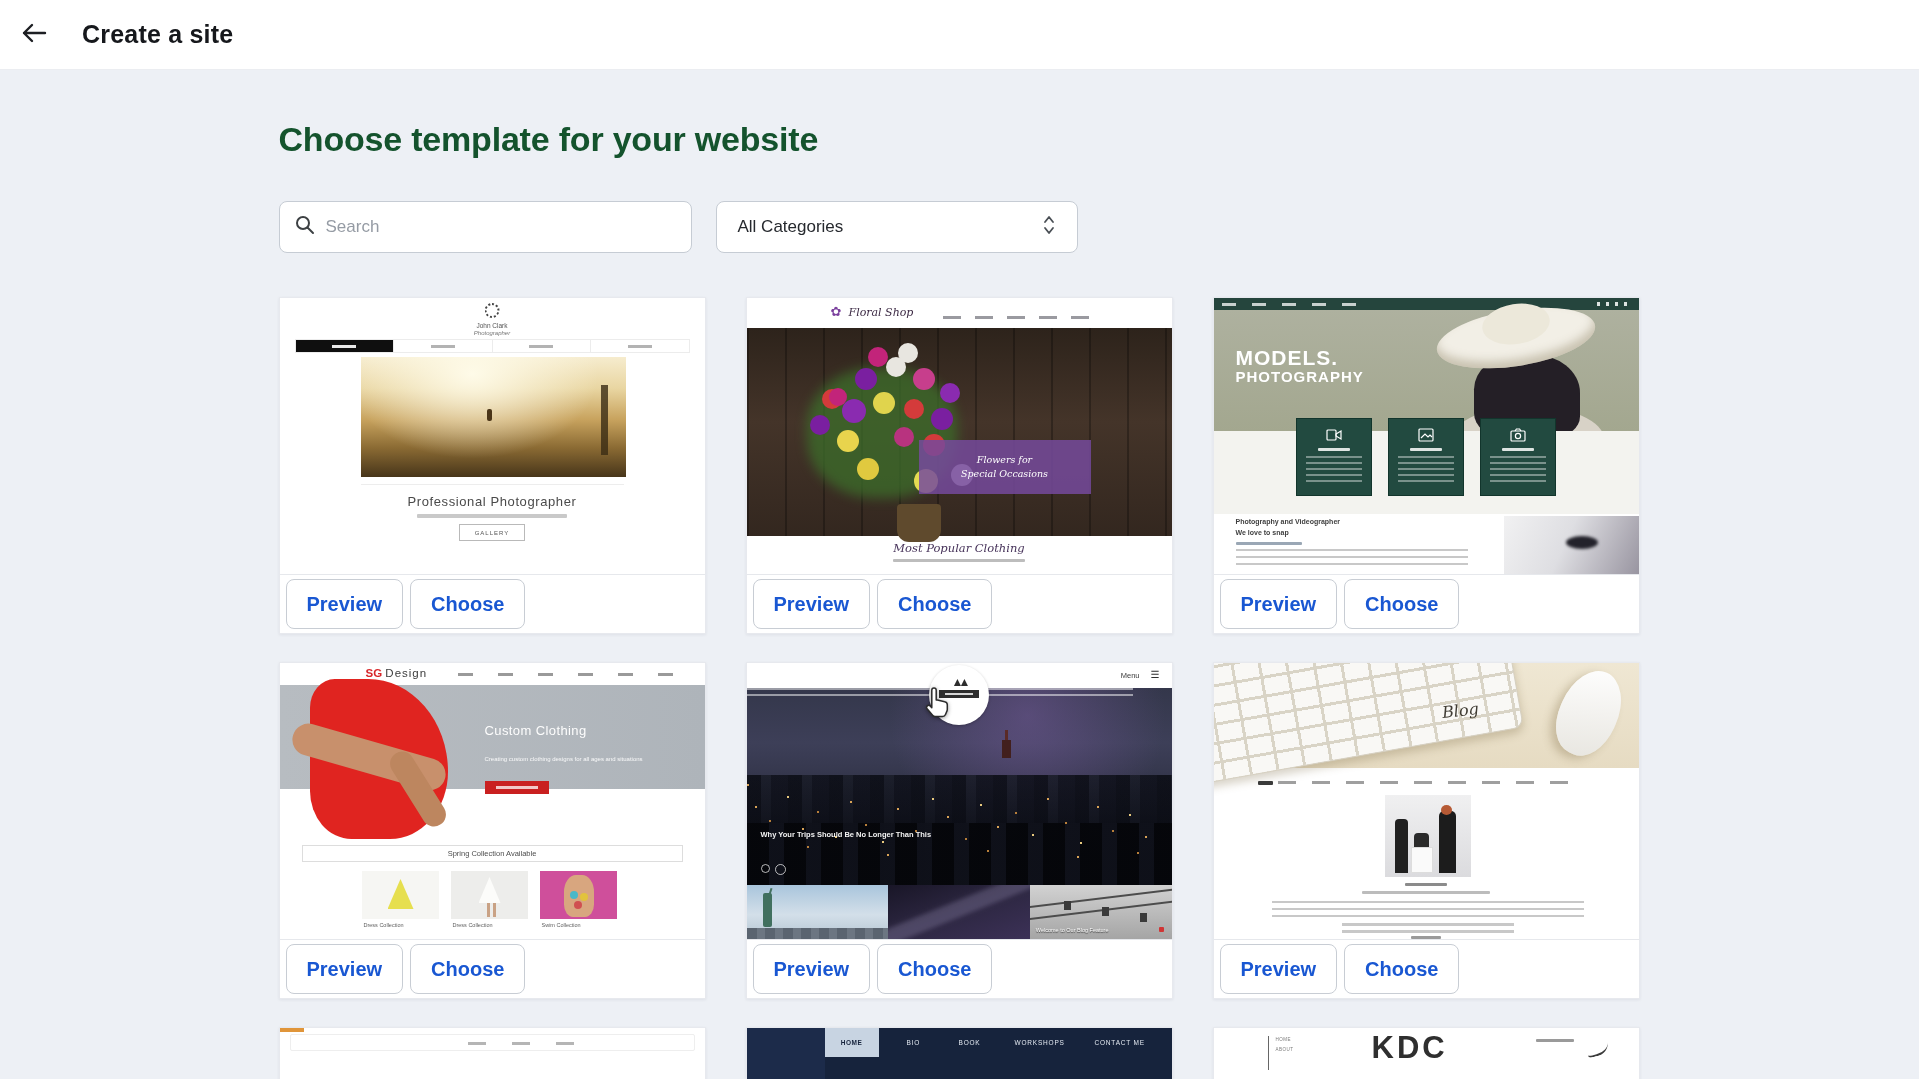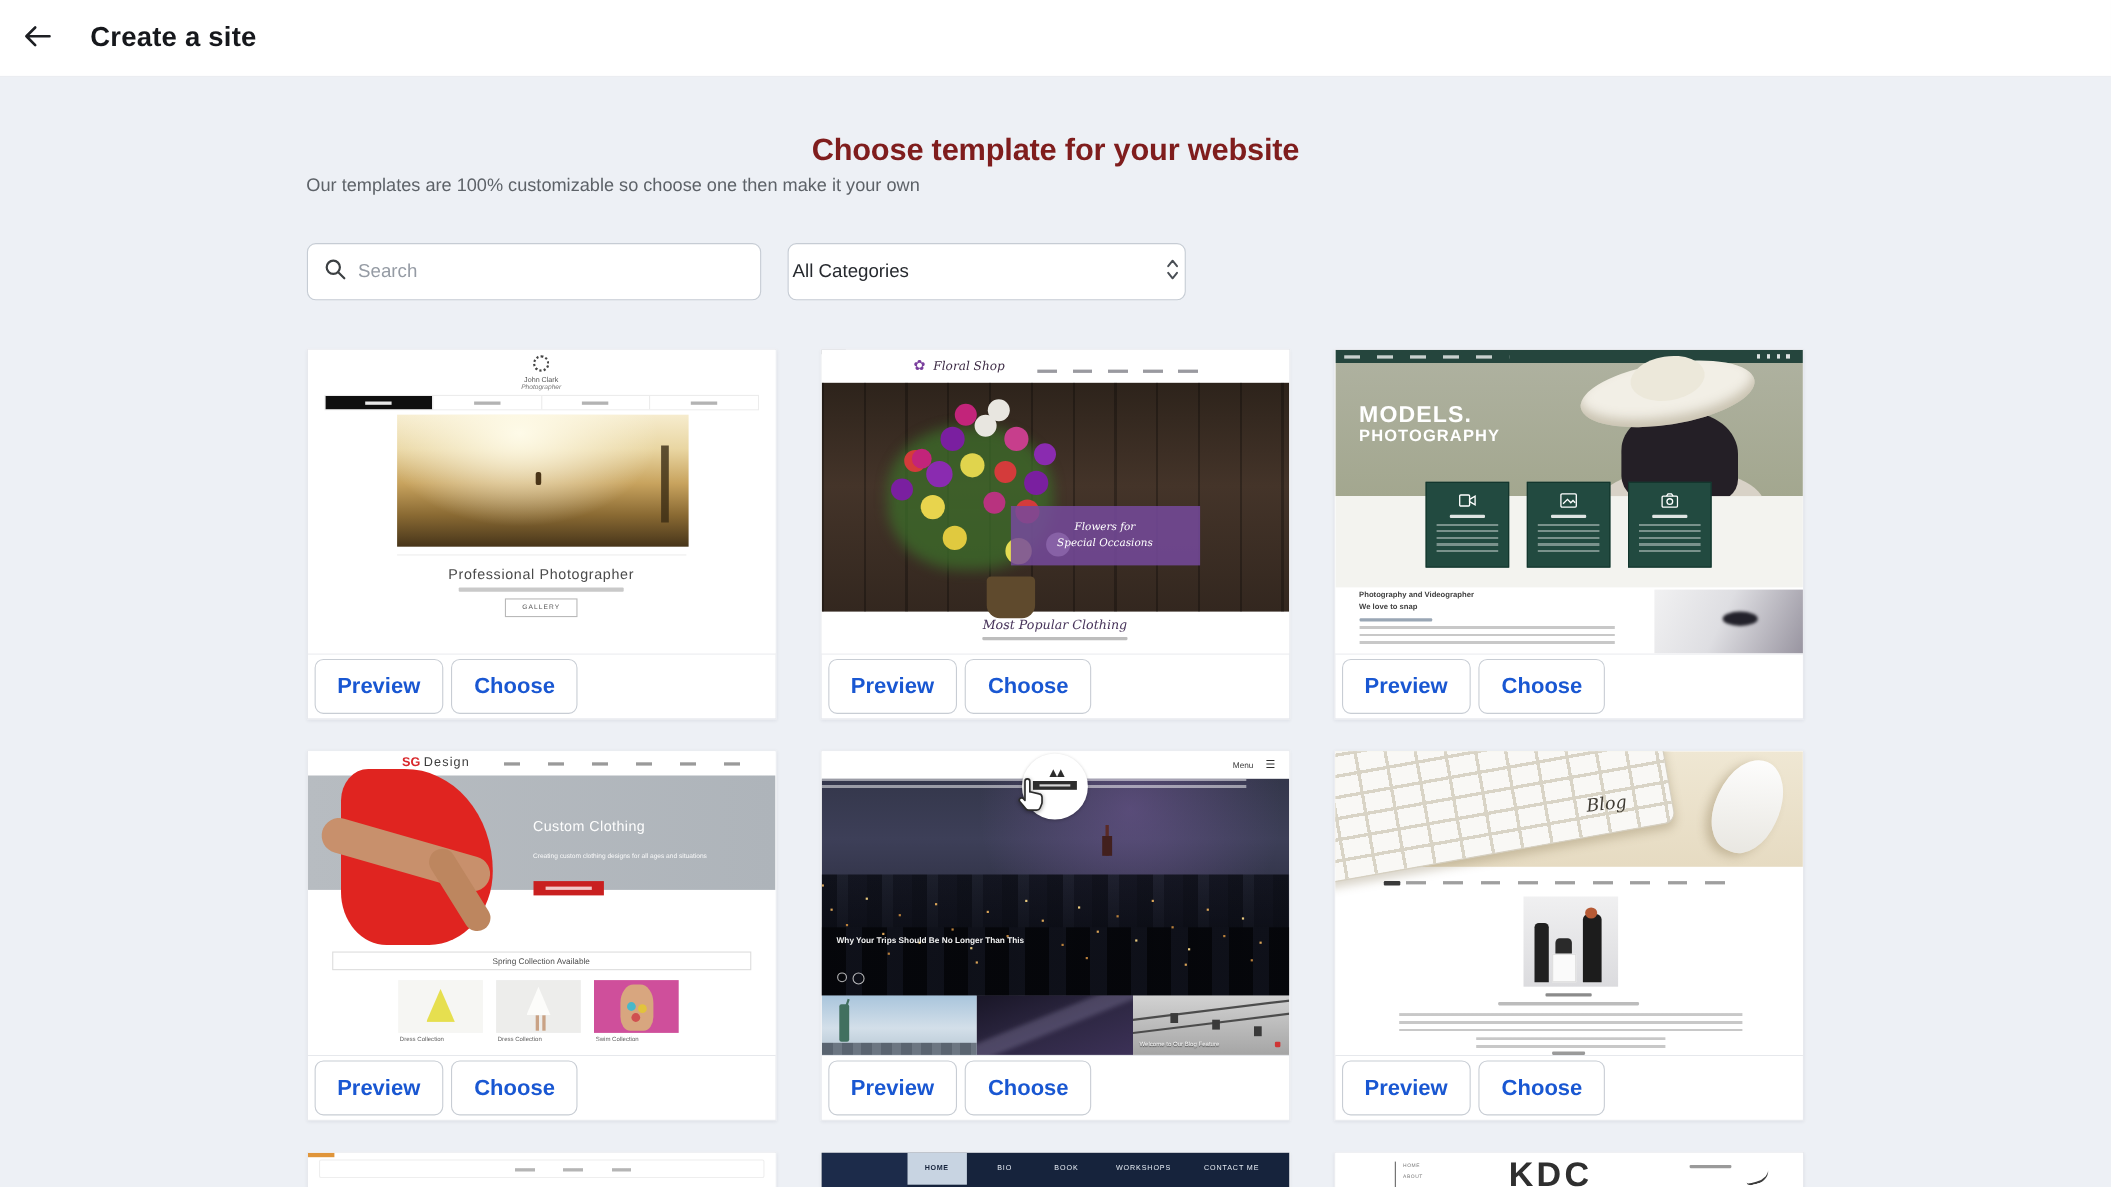--- a/index.html
+++ b/index.html
@@ -6,28 +6,28 @@
 html,body { width:1919px; height:1079px; overflow:hidden; }
 body { background:#edf0f5; font-family:"Liberation Sans", sans-serif; position:relative; }
 
 
 .topbar { height:70px; background:#fff; border-bottom:1px solid #ebedf1; display:flex; align-items:center; padding-left:16px; }
 .back-btn { width:36px; height:36px; display:flex; align-items:center; justify-content:center; background:none; border:none; cursor:pointer; }
 .topbar-title { font-size:25px; font-weight:bold; color:#16181c; margin-left:30px; letter-spacing:.2px; }
 
 
 .content { width:1362px; margin:0 auto; }
-.page-heading { margin-top:50px; font-size:28px; font-weight:bold; color:#7f1d1d; letter-spacing:-.2px;text-align:center; }
+.page-heading { margin-top:50px; font-size:34px; font-weight:bold; color:#14532d; letter-spacing:-.2px; }
 .page-subheading { margin-top:8px; font-size:16.5px; color:#5d6268; }
 
 .filters { margin-top:42px; display:flex; gap:24px; }
 .search-box { width:413px; height:52px; background:#fff; border:1px solid #c6ccd4; border-radius:8px; display:flex; align-items:center; padding:0 14px; }
 .search-box input { border:none; outline:none; flex:1; margin-left:10px; font-size:17px; color:#33373c; font-family:"Liberation Sans",sans-serif; background:transparent; }
 .search-box input::placeholder { color:#959ba4; }
-.select-box { width:362px; height:52px; background:#fff; border:1px solid #c6ccd4; border-radius:8px; display:flex; align-items:center; justify-content:space-between; padding:0 4px; cursor:pointer; }
+.select-box { width:362px; height:52px; background:#fff; border:1px solid #c6ccd4; border-radius:8px; display:flex; align-items:center; justify-content:space-between; padding:0 21px; cursor:pointer; }
 .select-value { font-size:17px; color:#26292e; }
 
 
 .grid { margin-top:44px; display:grid; grid-template-columns:repeat(3,427px); column-gap:40px; row-gap:28px; grid-auto-rows:337px; }
 .card { background:#fff; border:1px solid #e7e9ee; box-shadow:0 1px 3px rgba(25,35,60,.07); display:flex; flex-direction:column; }
 .tpl { height:276px; position:relative; overflow:hidden; background:#fff; cursor:pointer; }
 .card-actions { flex:1; border-top:1px solid #e6e8ec; display:flex; align-items:center; padding-left:6px; gap:7px; }
 .btn { height:50px; min-width:109px; padding:0 20px; background:#fff; border:1.5px solid #c8cdd4; border-radius:8px; color:#1957d2; font-weight:bold; font-size:20px; font-family:"Liberation Sans",sans-serif; cursor:pointer; }
 
 
@@ -219,21 +219,20 @@
       <svg width="28" height="24" viewBox="0 0 28 24">
           <path d="M12 4 L4 12 L12 20 M4 12 H25" fill="none" stroke="#1d1f23" stroke-width="2.4" stroke-linecap="round" stroke-linejoin="round"></path>
         </svg>
     </span>
   </button>
   <div class="topbar-title">Create a site</div>
 </div>
 
 <div class="content">
   <h1 class="page-heading">Choose template for your website</h1>
-  <div class="page-subheading">Our templates are 100% customizable so choose one then make it your own</div>
 
   <div class="filters">
     <div class="search-box">
       <span>
         <svg width="22" height="22" viewBox="0 0 22 22">
             <circle cx="9" cy="9" r="6" fill="none" stroke="#3c4043" stroke-width="2"></circle>
             <line x1="13.5" y1="13.5" x2="19" y2="19" stroke="#3c4043" stroke-width="2" stroke-linecap="round"></line>
           </svg>
       </span>
       <input type="text" placeholder="Search" style="">

